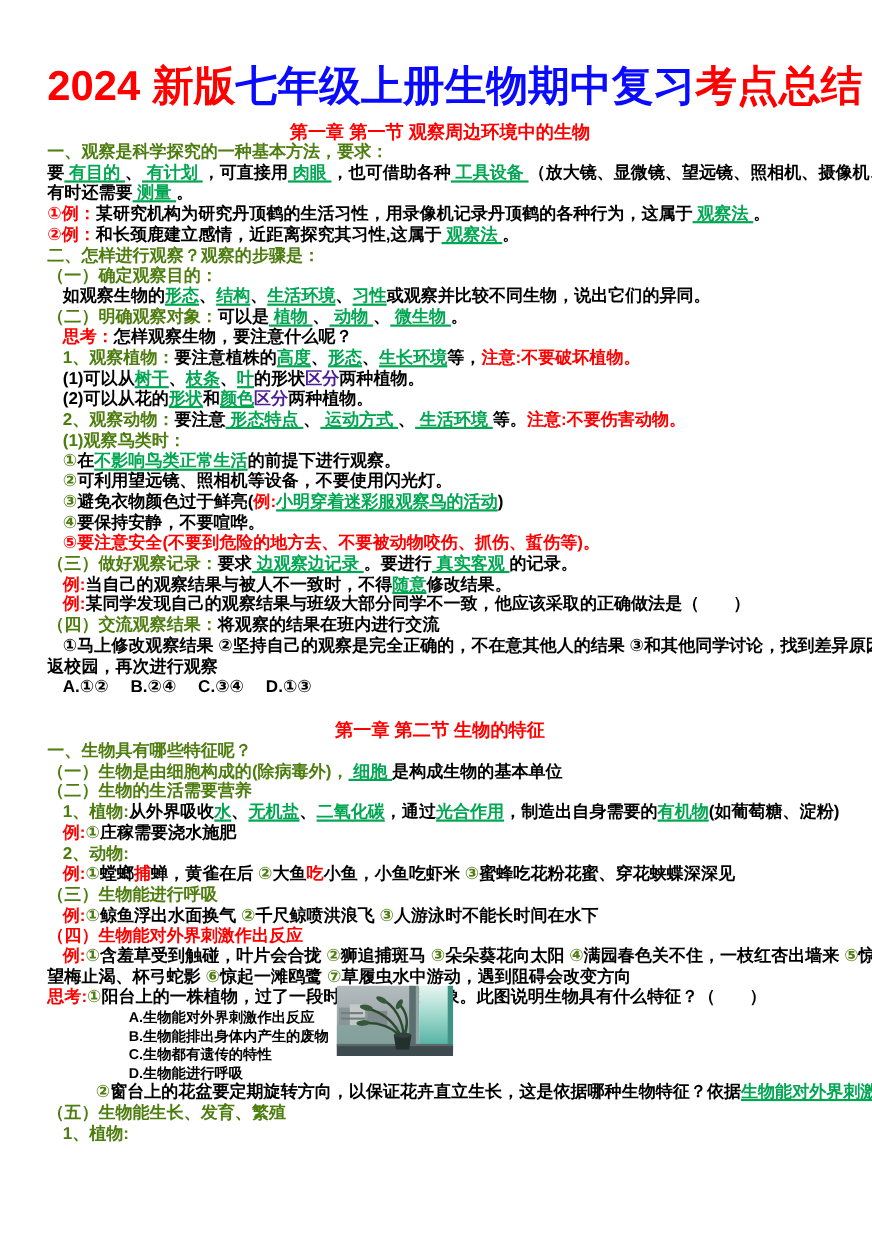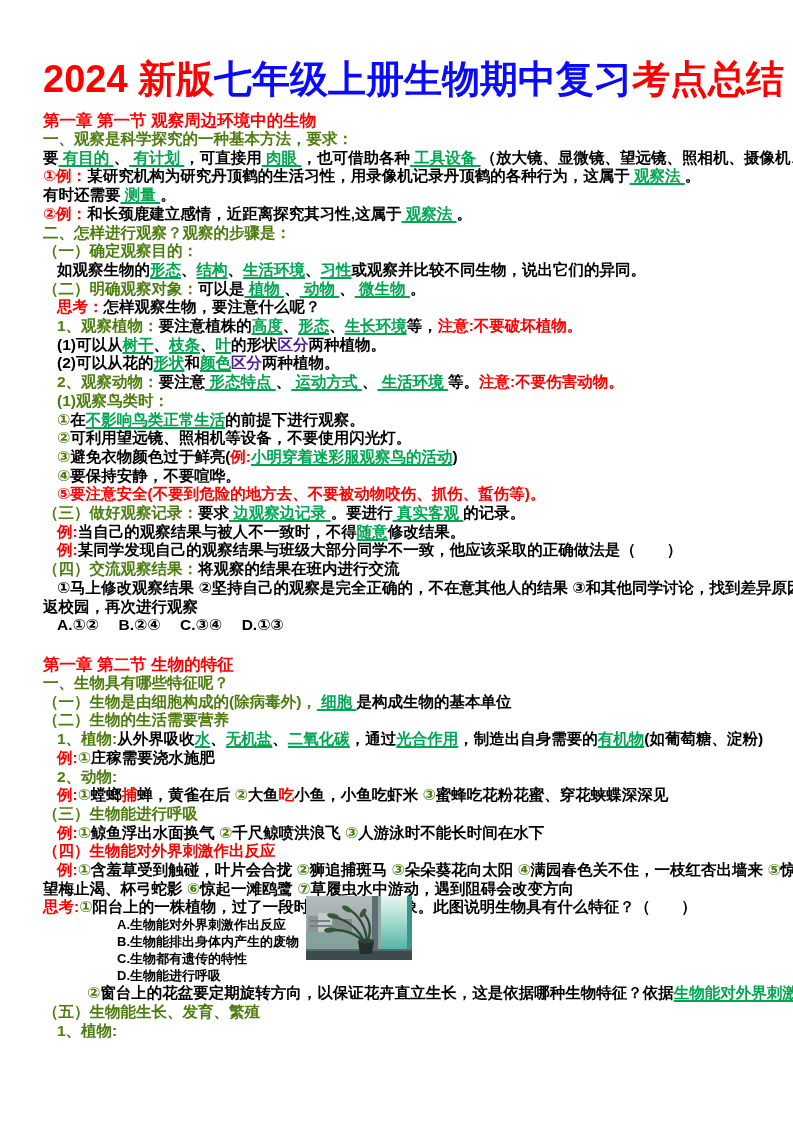--- a/index.html
+++ b/index.html
@@ -19,21 +19,21 @@
     letter-spacing:0px;
     white-space:nowrap;
     margin-bottom:6px;
   }
   .line{
     font-size:15.5px;
     line-height:18.7px;
     white-space:nowrap;
     color:#000;
   }
-  .line.c{}
+  .line.c{text-align:center;}
   .line.sec{font-size:16.5px;line-height:20px;}
   .line.opt{font-size:13px;line-height:16.8px;}
   .line.i1{padding-left:14px;}
   .line.i2{padding-left:44px;}
   .line.i3{padding-left:74px;}
   .line.sp{height:19px;}
   .line span.k{color:#000000;}
   .line span.b{color:#4d7c0f;}
   .line span.r{color:#fe0000;}
   .line span.m{color:#4c1d95;}
@@ -55,22 +55,22 @@
 
 <div class="page">
   <div class="doc">
     <div class="main-title">
       <span class="t-red">2024 新版</span><span class="t-blue">七年级上册生物期中复习</span><span class="t-red">考点总结</span>
     </div>
     <div>
         <div class="line c sec"><span class="r">第一章 第一节 观察周边环境中的生物</span></div>
         <div class="line"><span class="b">一、观察是科学探究的一种基本方法，要求：</span></div>
         <div class="line"><span class="k">要</span><span class="g">&nbsp;有目的&nbsp;</span><span class="k">、</span><span class="g">&nbsp;有计划&nbsp;</span><span class="k">，可直接用</span><span class="g">&nbsp;肉眼&nbsp;</span><span class="k">，也可借助各种</span><span class="g">&nbsp;工具设备&nbsp;</span><span class="k">（放大镜、显微镜、望远镜、照相机、摄像机、录音机等），</span></div>
+        <div class="line"><span class="k">有时还需要</span><span class="g">&nbsp;测量&nbsp;</span><span class="k">。</span></div>
         <div class="line"><span class="r">①例：</span><span class="k">某研究机构为研究丹顶鹤的生活习性，用录像机记录丹顶鹤的各种行为，这属于</span><span class="g">&nbsp;观察法&nbsp;</span><span class="k">。</span></div>
-        <div class="line"><span class="k">有时还需要</span><span class="g">&nbsp;测量&nbsp;</span><span class="k">。</span></div>
         <div class="line"><span class="r">②例：</span><span class="k">和长颈鹿建立感情，近距离探究其习性,这属于</span><span class="g">&nbsp;观察法&nbsp;</span><span class="k">。</span></div>
         <div class="line"><span class="b">二、怎样进行观察？观察的步骤是：</span></div>
         <div class="line"><span class="b">（一）确定观察目的：</span></div>
         <div class="line i1"><span class="k">如观察生物的</span><span class="g">形态</span><span class="k">、</span><span class="g">结构</span><span class="k">、</span><span class="g">生活环境</span><span class="k">、</span><span class="g">习性</span><span class="k">或观察并比较不同生物，说出它们的异同。</span></div>
         <div class="line"><span class="b">（二）明确观察对象：</span><span class="k">可以是</span><span class="g">&nbsp;植物&nbsp;</span><span class="k">、</span><span class="g">&nbsp;动物&nbsp;</span><span class="k">、</span><span class="g">&nbsp;微生物&nbsp;</span><span class="k">。</span></div>
         <div class="line i1"><span class="r">思考：</span><span class="k">怎样观察生物，要注意什么呢？</span></div>
         <div class="line i1"><span class="b">1、观察植物：</span><span class="k">要注意植株的</span><span class="g">高度</span><span class="k">、</span><span class="g">形态</span><span class="k">、</span><span class="g">生长环境</span><span class="k">等，</span><span class="r">注意:不要破坏植物。</span></div>
         <div class="line i1"><span class="k">(1)可以从</span><span class="g">树干</span><span class="k">、</span><span class="g">枝条</span><span class="k">、</span><span class="g">叶</span><span class="k">的形状</span><span class="m">区分</span><span class="k">两种植物。</span></div>
         <div class="line i1"><span class="k">(2)可以从花的</span><span class="g">形状</span><span class="k">和</span><span class="g">颜色</span><span class="m">区分</span><span class="k">两种植物。</span></div>
         <div class="line i1"><span class="b">2、观察动物：</span><span class="k">要注意</span><span class="g">&nbsp;形态特点&nbsp;</span><span class="k">、</span><span class="g">&nbsp;运动方式&nbsp;</span><span class="k">、</span><span class="g">&nbsp;生活环境&nbsp;</span><span class="k">等。</span><span class="r">注意:不要伤害动物。</span></div>

